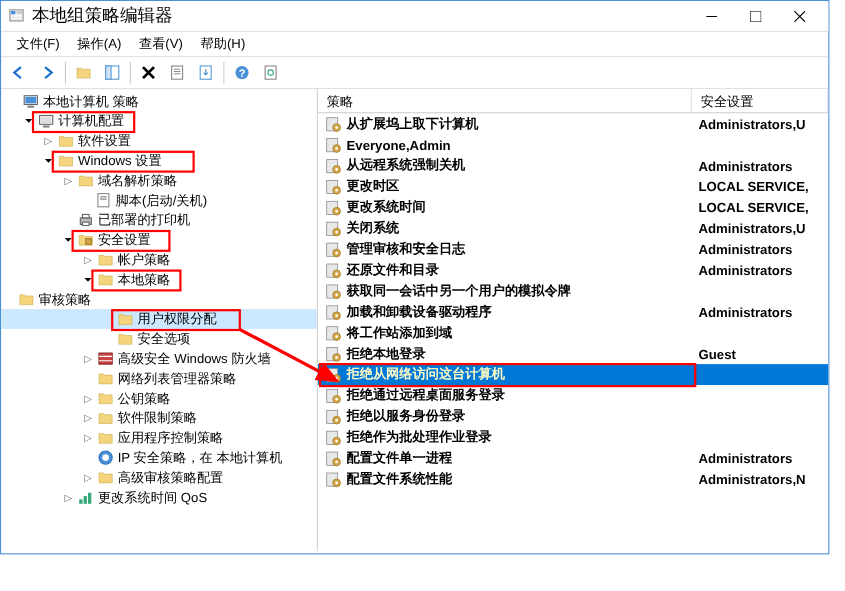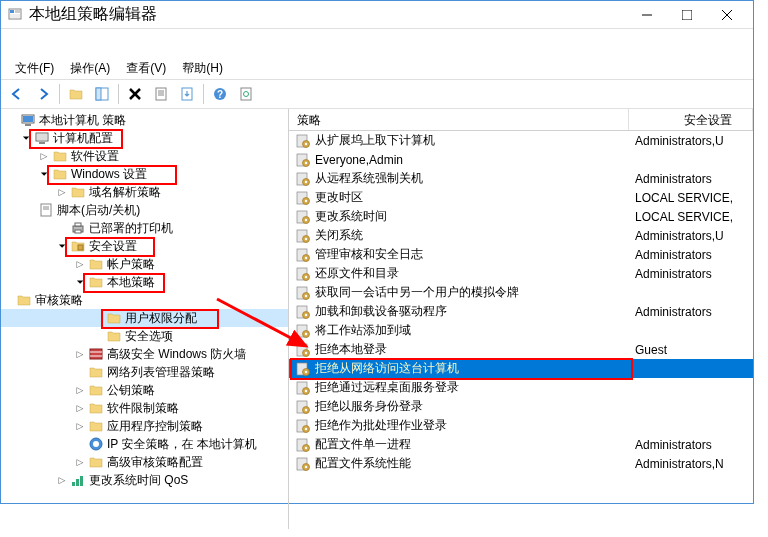--- a/index.html
+++ b/index.html
@@ -6,38 +6,38 @@
   body { font-family: "Microsoft YaHei", "Segoe UI", sans-serif; font-size: 12px; background: #fff; color: #000; width: 768px; height: 537px; overflow: hidden; position: relative; }
   
   .window { width: 754px; height: 504px; border: 1px solid #4a90d9; background: #fff; position: absolute; left: 0; top: 0; }
   
   .titlebar { height: 28px; background: #fff; display: flex; align-items: center; padding: 0 6px; border-bottom: 1px solid #e0e0e0; }
   .titlebar .app-icon { width: 16px; height: 16px; margin-right: 6px; }
   .titlebar .title { flex: 1; font-size: 16px; }
   .win-controls { display: flex; }
   .win-btn { width: 40px; height: 26px; display: flex; align-items: center; justify-content: center; cursor: default; }
   
-  .menubar { height: 22px; display: flex; align-items: center; padding: 0 6px; margin-top: 28px; }
+  .menubar { height: 22px; display: flex; align-items: center; padding: 0 6px; }
   .menubar .menu-item { padding: 2px 8px; cursor: default; }
   
   .toolbar { height: 30px; border-top: 1px solid #e0e0e0; border-bottom: 1px solid #e0e0e0; display: flex; align-items: center; padding: 0 4px; gap: 2px; }
   .tool-btn { width: 24px; height: 24px; display: flex; align-items: center; justify-content: center; cursor: default; }
   .tool-sep { width: 1px; height: 20px; background: #ccc; margin: 0 2px; }
   
   .content { display: flex; height: calc(100% - 82px); }
   .tree-pane { width: 288px; border-right: 1px solid #d0d0d0; overflow: auto; position: relative; padding: 2px 0; }
   .list-pane { flex: 1; overflow: auto; position: relative; }
   
-  .list-header { display: flex; border-bottom: 1px solid #d0d0d0; height: 22px; background: #fff; position: sticky; top: 0; gap: 47px; }
+  .list-header { display: flex; border-bottom: 1px solid #d0d0d0; height: 22px; background: #fff; position: sticky; top: 0; }
   .list-header .col { padding: 3px 8px; border-right: 1px solid #e0e0e0; font-weight: normal; }
   .col-policy { width: 340px; }
   .col-setting { flex: 1; }
   
   .list-body { }
-  .list-row { display: flex; align-items: center; height: 19px; padding-left: 6px; cursor: default; }
+  .list-row { display: flex; align-items: center; height: 19px; padding-left: 6px; cursor: default; font-weight: bold; }
   .list-row.selected { background: #0078d7; color: #fef9c3; }
   .list-row .row-icon { width: 16px; height: 16px; margin-right: 4px; flex-shrink: 0; display: flex; align-items: center; justify-content: center; }
   .list-row .cell-policy { width: 320px; white-space: nowrap; overflow: hidden; }
   .list-row .cell-setting { flex: 1; white-space: nowrap; overflow: hidden; }
   
   .tree { }
   .tree-row { display: flex; align-items: center; height: 18px; cursor: default; padding-right: 4px; }
   .tree-row.selected { background: #cce8ff; }
   .twisty { width: 14px; height: 14px; display: inline-flex; align-items: center; justify-content: center; font-size: 9px; color: #666; margin-right: 1px; cursor: default; }
   .twisty.open { color: #000; }
@@ -205,21 +205,21 @@
         <div class="tree-row" style="padding-left:54px">
           <span class="twisty">▷</span>
           <span class="tree-icon">
               <svg width="16" height="16" viewBox="0 0 16 16">
                 <path class="folder-icon" d="M2 4 h4 l1 1 h7 v8 h-12 z"></path>
               </svg>
             </span>
           <span class="tree-label">域名解析策略</span>
         </div>
 
-        <div class="tree-row" style="padding-left:22px">
+        <div class="tree-row" style="padding-left:70px">
           <span class="twisty none">▶</span>
           <span class="tree-icon">
               <svg width="16" height="16" viewBox="0 0 16 16">
                 <rect x="3" y="2" width="10" height="12" fill="#fff" stroke="#888"></rect>
                 <line x1="5" y1="5" x2="11" y2="5" stroke="#888"></line>
                 <line x1="5" y1="7" x2="11" y2="7" stroke="#888"></line>
               </svg>
             </span>
           <span class="tree-label">脚本(启动/关机)</span>
         </div>

